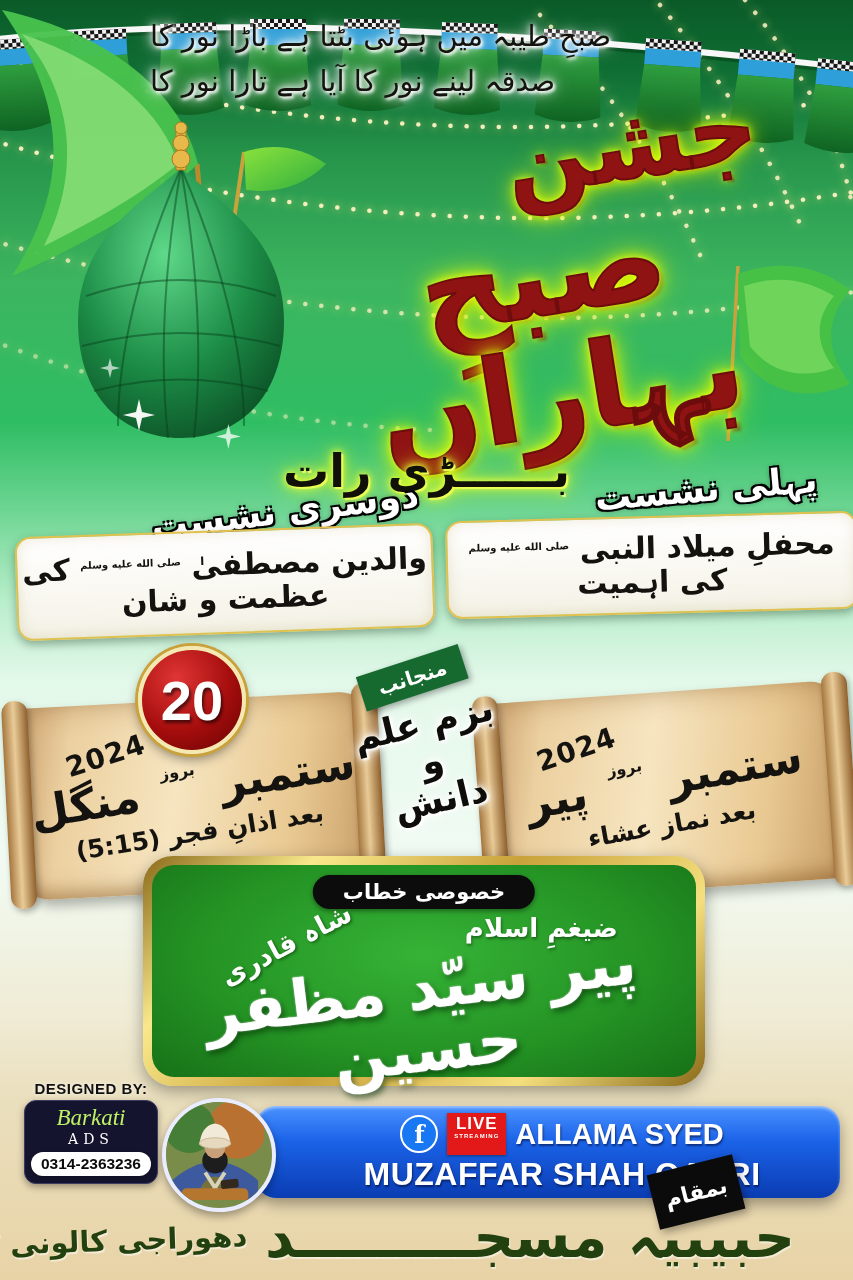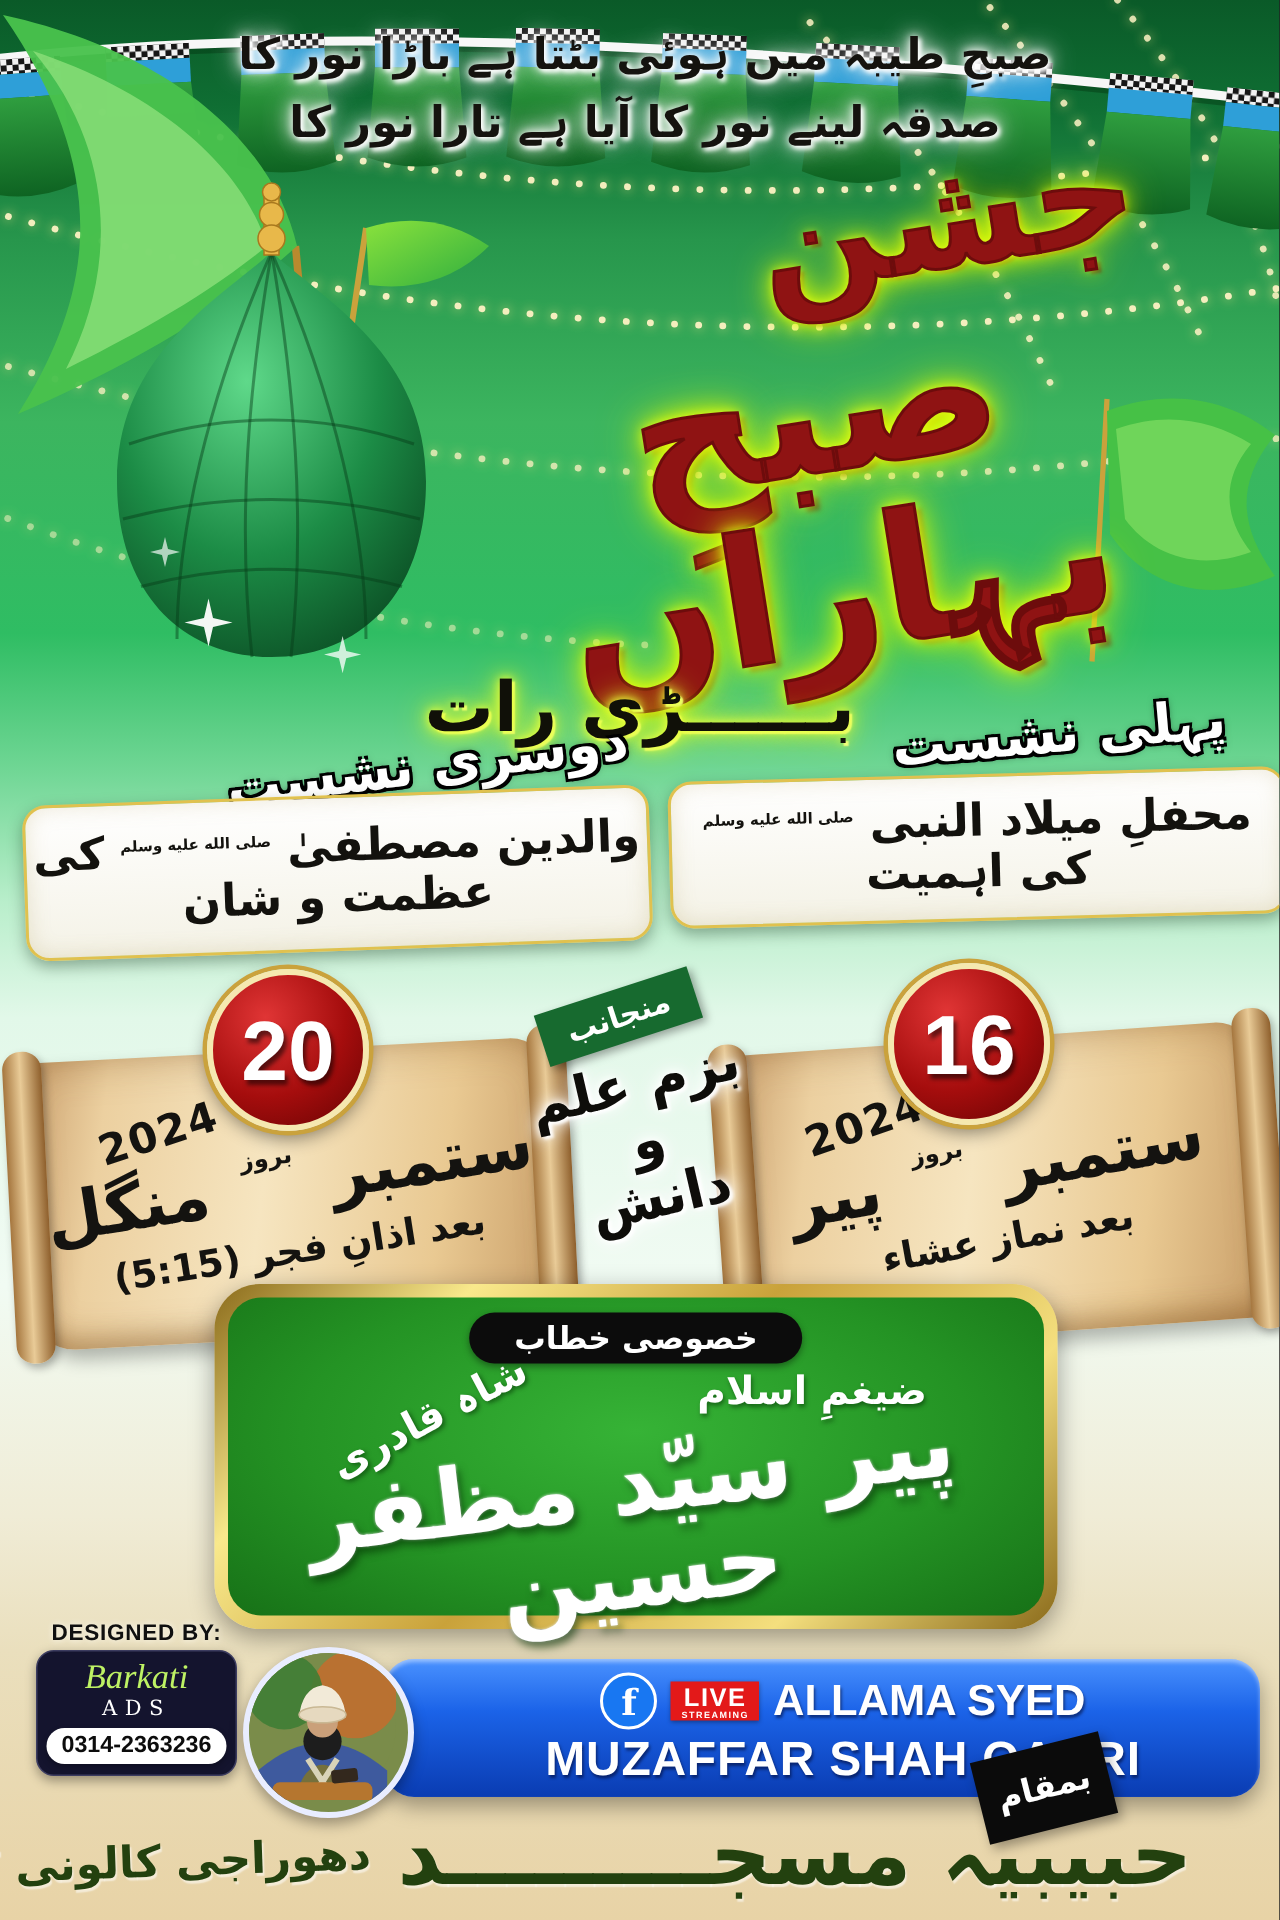--- a/index.html
+++ b/index.html
@@ -14,22 +14,22 @@
   .abs{position:absolute;}
   .urdu{direction:rtl;font-family:"DejaVu Sans",sans-serif;}
   
   .lights{left:0;top:0;width:853px;height:540px;filter:drop-shadow(0 0 4px #ffe98e);opacity:.95;}
   .bunting{left:0;top:0;width:853px;height:180px;}
   .dome{left:16px;top:116px;width:332px;height:344px;}
   .flag-left{left:-8px;top:4px;width:330px;height:300px;}
   .flag-right{left:698px;top:256px;width:155px;height:195px;}
   
   .couplet{
-    left:150px;top:14px;width:560px;text-align:center;
-    font-size:29px;font-weight:bold;color:#15130f;line-height:1.55;
+    left:150px;top:14px;width:560px;text-align:left;
+    font-size:29px;font-weight:normal;color:#15130f;line-height:1.55;
     text-shadow:0 0 6px #fff,0 0 12px #fff,0 0 20px #fff,2px 2px 3px rgba(255,255,255,.95);
   }
   
   .title{left:244px;top:112px;width:600px;text-align:center;transform:rotate(-9deg);color:#8f1313;}
   .title .w1{
     font-size:96px;font-weight:bold;text-align:right;padding-right:66px;line-height:1;
     text-shadow:0 0 6px #e6ff1a,0 0 14px #e0ff00,0 0 26px #d4f500,3px 3px 2px rgba(90,8,8,.55);
     -webkit-text-stroke:2px #6d0c0c;
   }
   .title .w2{
@@ -133,21 +133,21 @@
     color:#fff;font-family:"Liberation Sans",sans-serif;
   }
   .photo{
     position:absolute;left:-94px;top:-8px;width:106px;height:106px;border-radius:50%;
     border:4px solid #e9edff;overflow:hidden;background:#7a8c4a;box-shadow:0 4px 9px rgba(0,0,0,.35);
   }
   .lb-inner{position:absolute;left:36px;right:8px;top:8px;bottom:6px;display:flex;flex-direction:column;align-items:center;justify-content:center;}
   .lb-row1{display:flex;align-items:center;gap:9px;}
   .fb-ic{width:34px;height:34px;border-radius:50%;background:#1877f2;border:2px solid #fff;display:flex;align-items:center;justify-content:center;
     font-size:24px;font-weight:bold;font-family:"DejaVu Serif",serif;color:#fff;}
-  .live-badge{background:#e31919;padding:2px 7px 0;text-align:center;line-height:1;box-shadow:0 1px 3px rgba(0,0,0,.4);}
+  .live-badge{background:#e31919;padding:2px 7px 16px;text-align:center;line-height:1;box-shadow:0 1px 3px rgba(0,0,0,.4);}
   .live-badge .lv{font-size:17px;font-weight:bold;letter-spacing:1px;}
   .live-badge .st{font-size:6px;font-weight:bold;letter-spacing:1px;margin-top:1px;}
   .lb-name1{font-size:29px;font-weight:800;text-shadow:1px 2px 2px rgba(0,0,30,.5);}
   .lb-name2{font-size:32px;font-weight:800;margin-top:1px;text-shadow:1px 2px 2px rgba(0,0,30,.5);letter-spacing:.5px;}
   
   .venue-badge{
     left:652px;top:1164px;width:88px;height:56px;background:#0b0b0b;transform:rotate(-14deg);
     display:flex;align-items:center;justify-content:center;color:#fff;font-size:22px;font-weight:bold;
     box-shadow:2px 4px 8px rgba(0,0,0,.35);
   }
@@ -325,21 +325,20 @@
     <div class="scroll-text urdu">
       <div class="scroll-year">2024</div>
       <div class="scroll-date">
         <span>ستمبر</span>
         <span class="byroz">بروز</span>
         <span>پیر</span>
       </div>
       <div class="scroll-time">بعد نماز عشاء</div>
     </div>
   </div>
-  <div class="abs day-badge d16">16</div>
 
   <div class="abs scroll left">
     <div class="scroll-text urdu">
       <div class="scroll-year">2024</div>
       <div class="scroll-date">
         <span>ستمبر</span>
         <span class="byroz">بروز</span>
         <span>منگل</span>
       </div>
       <div class="scroll-time">بعد اذانِ فجر (5:15)</div>

